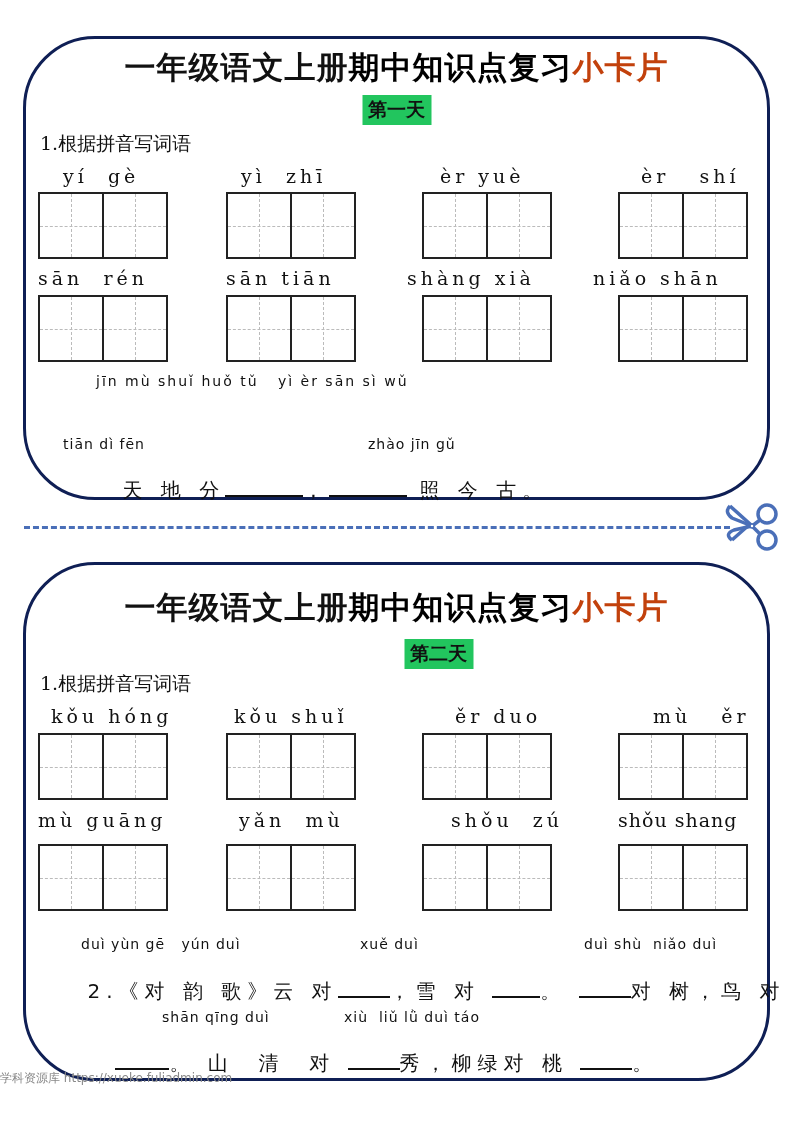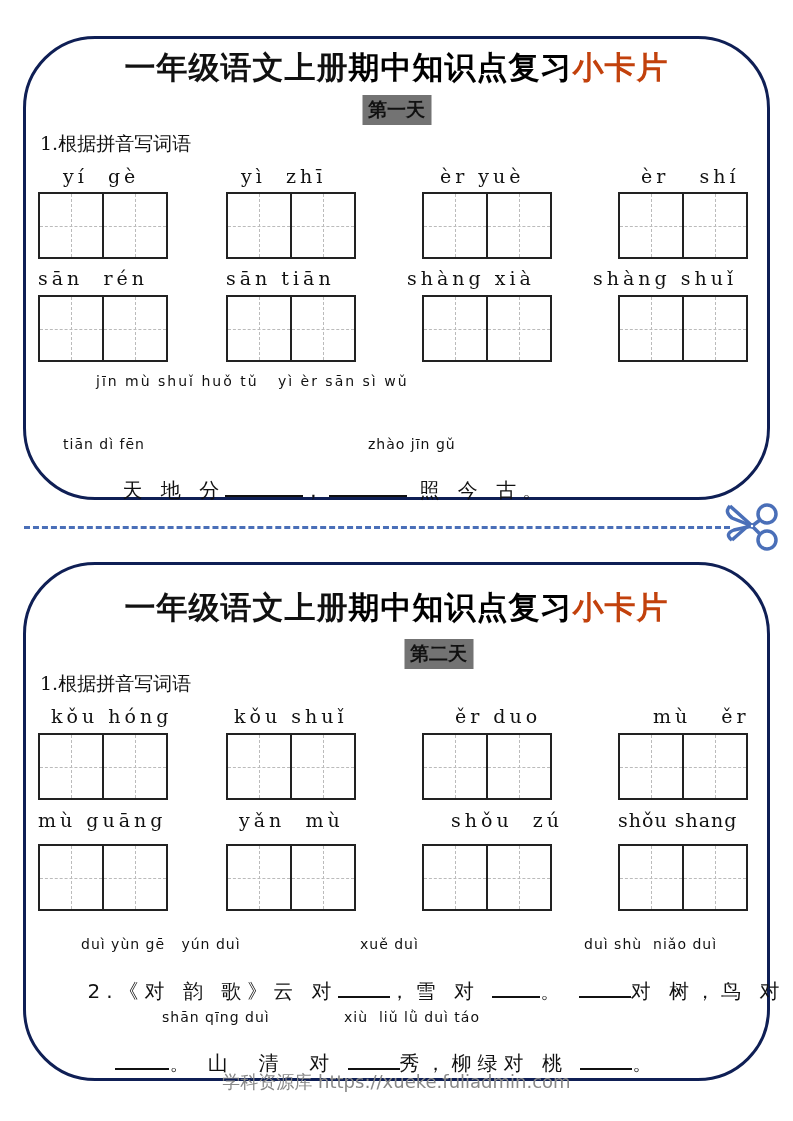--- a/index.html
+++ b/index.html
@@ -4,37 +4,37 @@
 <style>
   html, body { margin:0; padding:0; }
   body { width:793px; height:1121px; background:#ffffff; position:relative; overflow:hidden;
          font-family:"DejaVu Serif", serif; color:#111; }
   .card { position:absolute; left:23px; width:741px; border:3px solid #0f1f55; border-radius:72px; background:#fff; }
   #card1 { top:36px; height:458px; }
   #card2 { top:562px; height:513px; }
   .title { position:absolute; left:0; right:0; text-align:center; font-family:"DejaVu Sans", sans-serif;
            font-weight:bold; font-size:31px; letter-spacing:1px; }
   .title .c1 { color:#111; } .title .c2 { color:#000000; } .title .c3 { color:#c2410c; }
-  .day { position:absolute; left:50%; transform:translateX(-50%); background:#737373; padding:2px 6px;
+  .day { position:absolute; left:50%; transform:translateX(-50%); background:#22c55e; padding:2px 6px;
          font-family:"DejaVu Sans", sans-serif; font-weight:bold; font-size:19px; }
   .q1 { position:absolute; left:14px; font-size:19px; font-family:"DejaVu Serif", serif; }
   .py { position:absolute; font-size:19px; letter-spacing:4px; white-space:pre; font-family:"DejaVu Serif", serif; }
   .grid { position:absolute; width:130px; height:67px; border:2px solid #222; display:flex; box-sizing:border-box; }
   .cell { flex:1; position:relative; box-sizing:border-box; }
   .cell + .cell { border-left:2px solid #222; }
   .cell::before { content:""; position:absolute; left:50%; top:0; bottom:0; border-left:1px dashed #bbb; }
   .cell::after { content:""; position:absolute; top:50%; left:0; right:0; border-top:1px dashed #bbb; }
   .line { position:absolute; white-space:pre; font-family:"DejaVu Sans", sans-serif; }
   .pys { font-size:14px; letter-spacing:1px; }
   .hz { font-size:20px; letter-spacing:6px; }
   .blank { display:inline-block; border-bottom:2px solid #111; height:16px; vertical-align:baseline; }
   #cut { position:absolute; left:24px; top:526px; width:706px; border-top:3px dashed #4a6fb8; }
   #scissors { position:absolute; left:722px; top:500px; }
-  #footer { position:absolute; top:1070px; left:0; right:0; text-align:center; font-family:"DejaVu Sans", sans-serif;
-            font-size:18px; color:#888; }
+  #footer { position:absolute; top:1070px; left:0; right:0; text-align:left; font-family:"DejaVu Sans", sans-serif;
+            font-size:12px; color:#888; }
 </style>
 </head>
 <body>
 
 <div id="card1" class="card">
   <div class="title" style="top:8px;">
     <span class="c1">一年级语文上册</span><span class="c2">期中知识点复习</span><span class="c3">小卡片</span>
   </div>
   <div class="day" style="top:56px;">第一天</div>
   <div class="q1" style="top:92px;">1.根据拼音写词语</div>
@@ -57,21 +57,21 @@
       <div class="cell"></div>
     </div>
   <div class="grid" style="left:592px; top:153px;">
       <div class="cell"></div>
       <div class="cell"></div>
     </div>
 
   <div class="py" style="left:12px; top:228px;">sān  rén</div>
   <div class="py" style="left:200px; top:228px;">sān tiān</div>
   <div class="py" style="left:381px; top:228px;">shàng xià</div>
-  <div class="py" style="left:567px; top:228px;">shàng shuǐ</div>
+  <div class="py" style="left:567px; top:228px;">niǎo shān</div>
 
   <div class="grid" style="left:12px; top:256px;">
       <div class="cell"></div>
       <div class="cell"></div>
     </div>
   <div class="grid" style="left:200px; top:256px;">
       <div class="cell"></div>
       <div class="cell"></div>
     </div>
   <div class="grid" style="left:396px; top:256px;">

